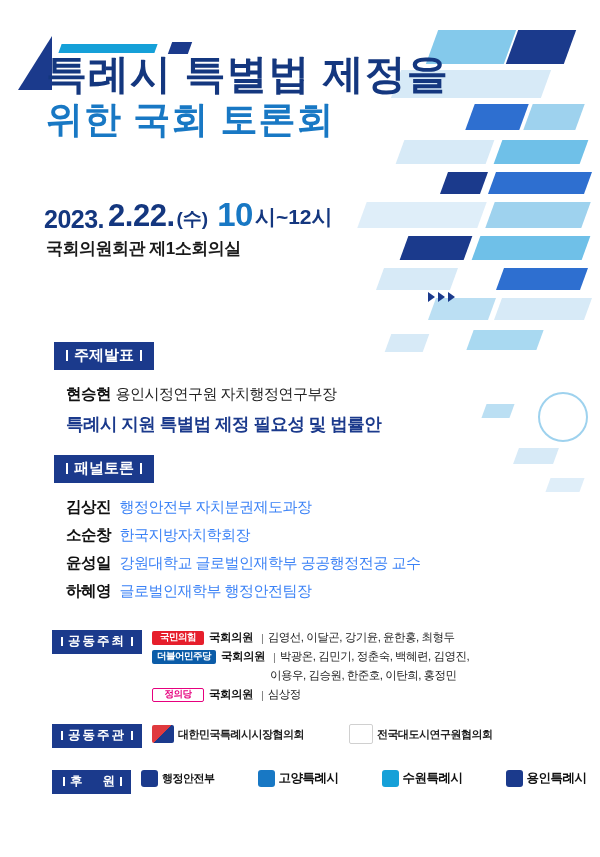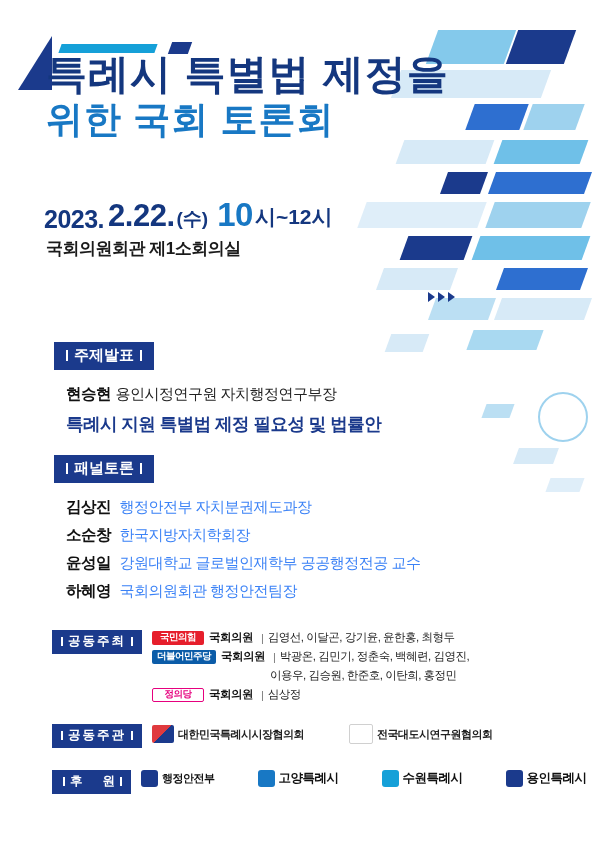--- a/index.html
+++ b/index.html
@@ -402,21 +402,21 @@
       <div class="panel-row">
         <span class="panel-name">소순창</span>
         <span class="panel-affil">한국지방자치학회장</span>
       </div>
       <div class="panel-row">
         <span class="panel-name">윤성일</span>
         <span class="panel-affil">강원대학교 글로벌인재학부 공공행정전공 교수</span>
       </div>
       <div class="panel-row">
         <span class="panel-name">하혜영</span>
-        <span class="panel-affil">국회의원회관 행정안전팀장</span>
+        <span class="panel-affil">글로벌인재학부 행정안전팀장</span>
       </div>
     </div>
   </div>
 
   <div class="divider"></div>
   <div class="bottom">
 
     <div class="b-block" style="left:52px; top:18px;">
       <div class="b-label">
         <span class="bar"></span><span>공동주최</span><span class="bar r"></span>

